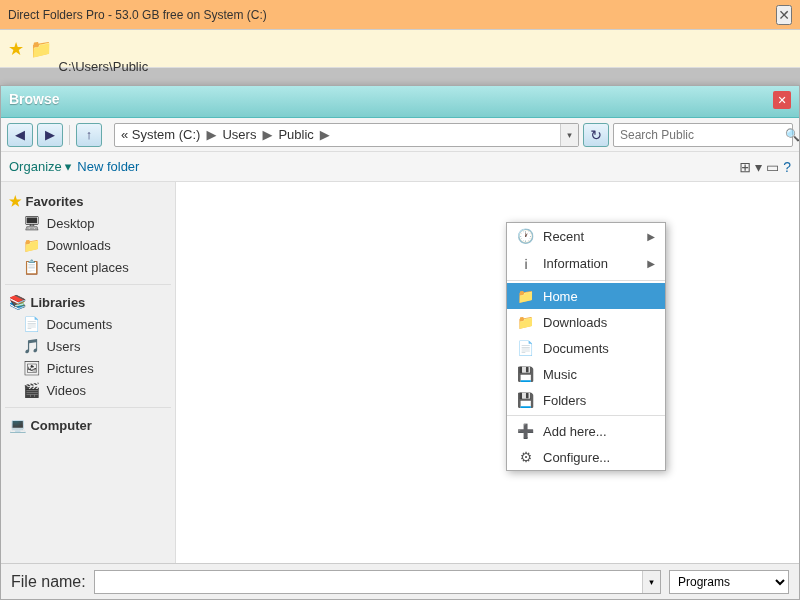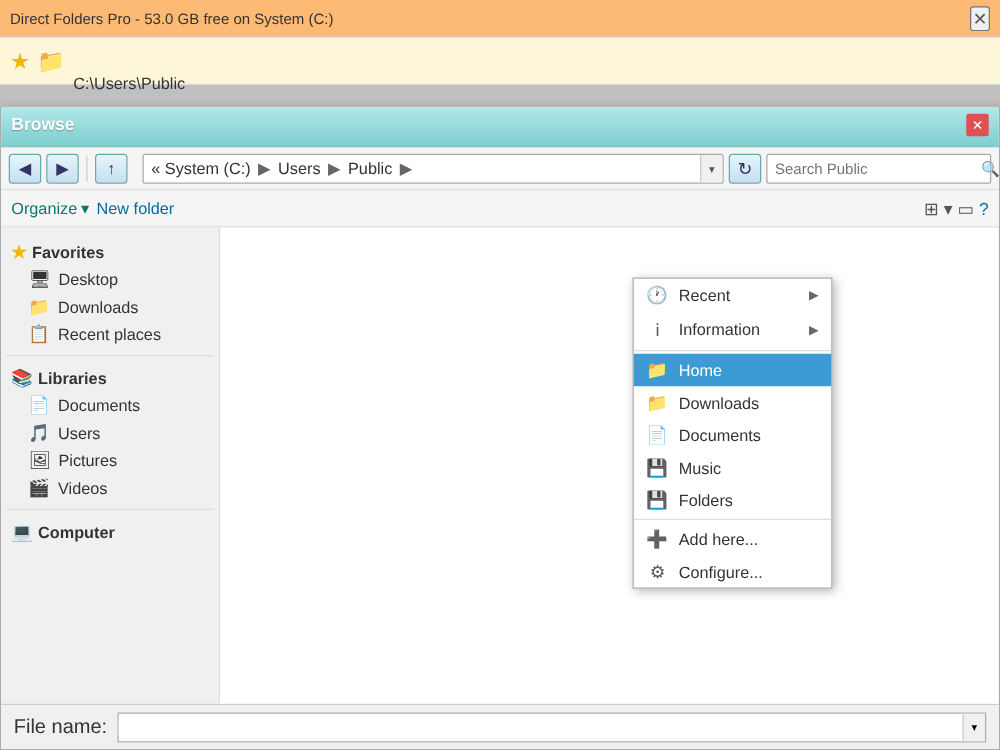--- a/index.html
+++ b/index.html
@@ -497,16 +497,23 @@
       </div>
     </div>
   </div>
 
   <div class="bottom-bar">
     <label class="filename-label">File name:</label>
     <div class="filename-input-container">
       <input class="filename-input" type="text" value="" style="">
       <button class="filename-dropdown-btn">▾</button>
     </div>
+    <div class="filetype-dropdown">
+      <select class="filetype-select">
+        <option>Programs</option>
+        <option>All Files</option>
+        <option>Documents</option>
+      </select>
+    </div>
   </div>
 
 
 </div>
 
 </body></html>

